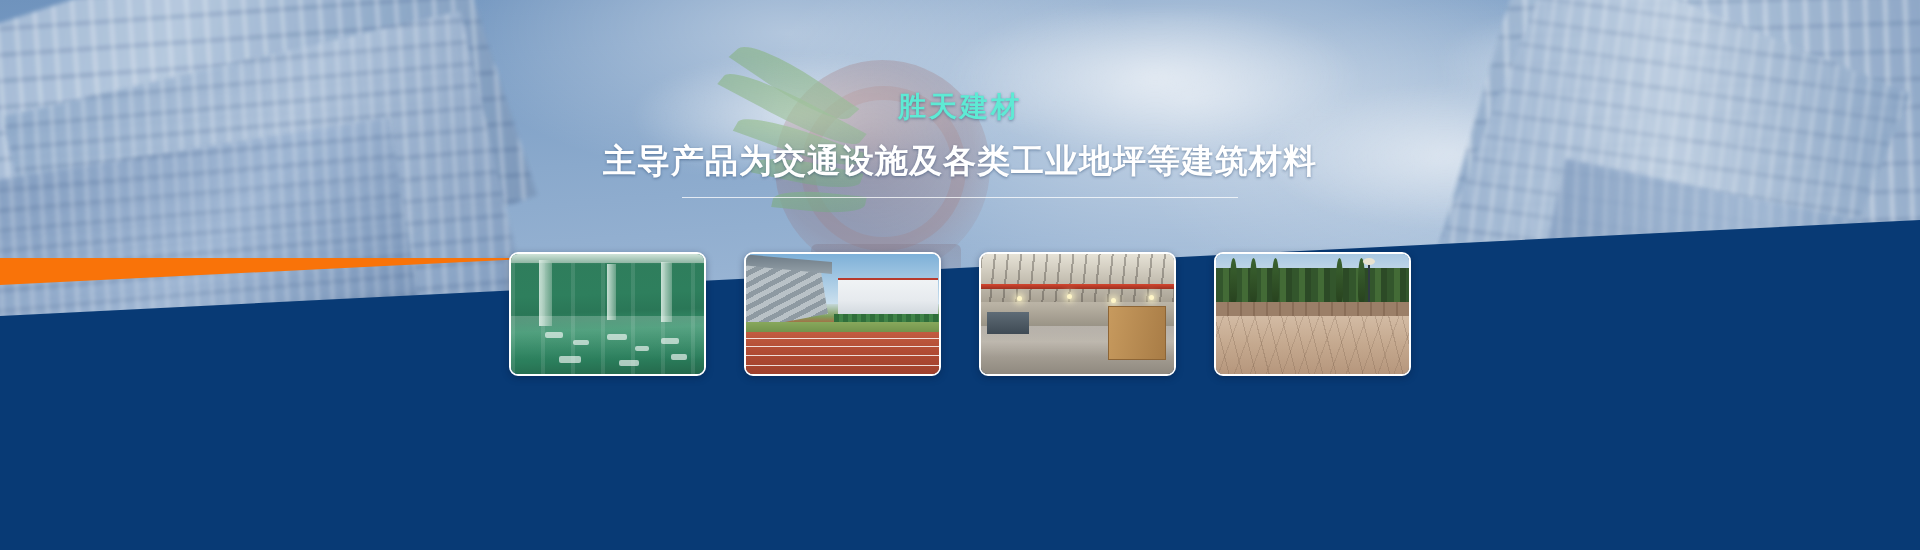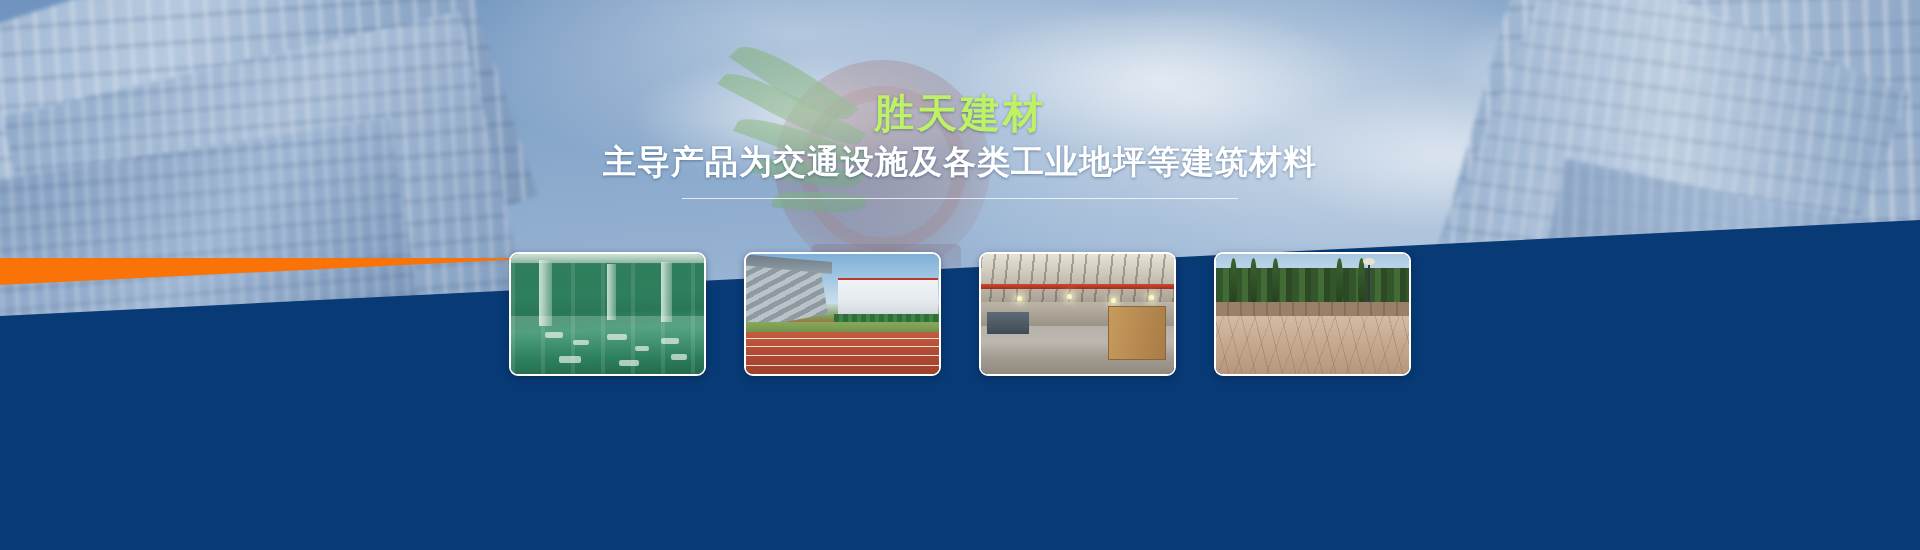--- a/index.html
+++ b/index.html
@@ -125,25 +125,25 @@
     background:#f97309;
     clip-path:polygon(0 0, 1920px -95px, 1920px -68px, 0 27px);
   }
 
   
   .textblock {
     position:absolute; left:0; top:92px; width:100%;
     text-align:center; z-index:6;
   }
   .title {
-    font-size:40px; font-weight:bold; color:#bef264; letter-spacing:3px;
+    font-size:28px; font-weight:bold; color:#5eead4; letter-spacing:3px;
     line-height:1.08; text-shadow:0 1px 3px rgba(20,50,90,.45);text-align:center;
   }
   .subtitle {
-    margin-top:8px;
+    margin-top:20px;
     font-size:33px; font-weight:bold; color:#ffffff; letter-spacing:1px;
     line-height:1.15; text-shadow:0 1px 3px rgba(20,50,90,.45);
   }
   .divider {
     width:556px; height:1px; margin:17px auto 0;
     background:rgba(255,255,255,.75);
   }
   .tagline {
     margin-top:13px; font-size:15px; color:#ffffff; letter-spacing:.6px;
     text-shadow:0 1px 2px rgba(20,50,90,.40);

